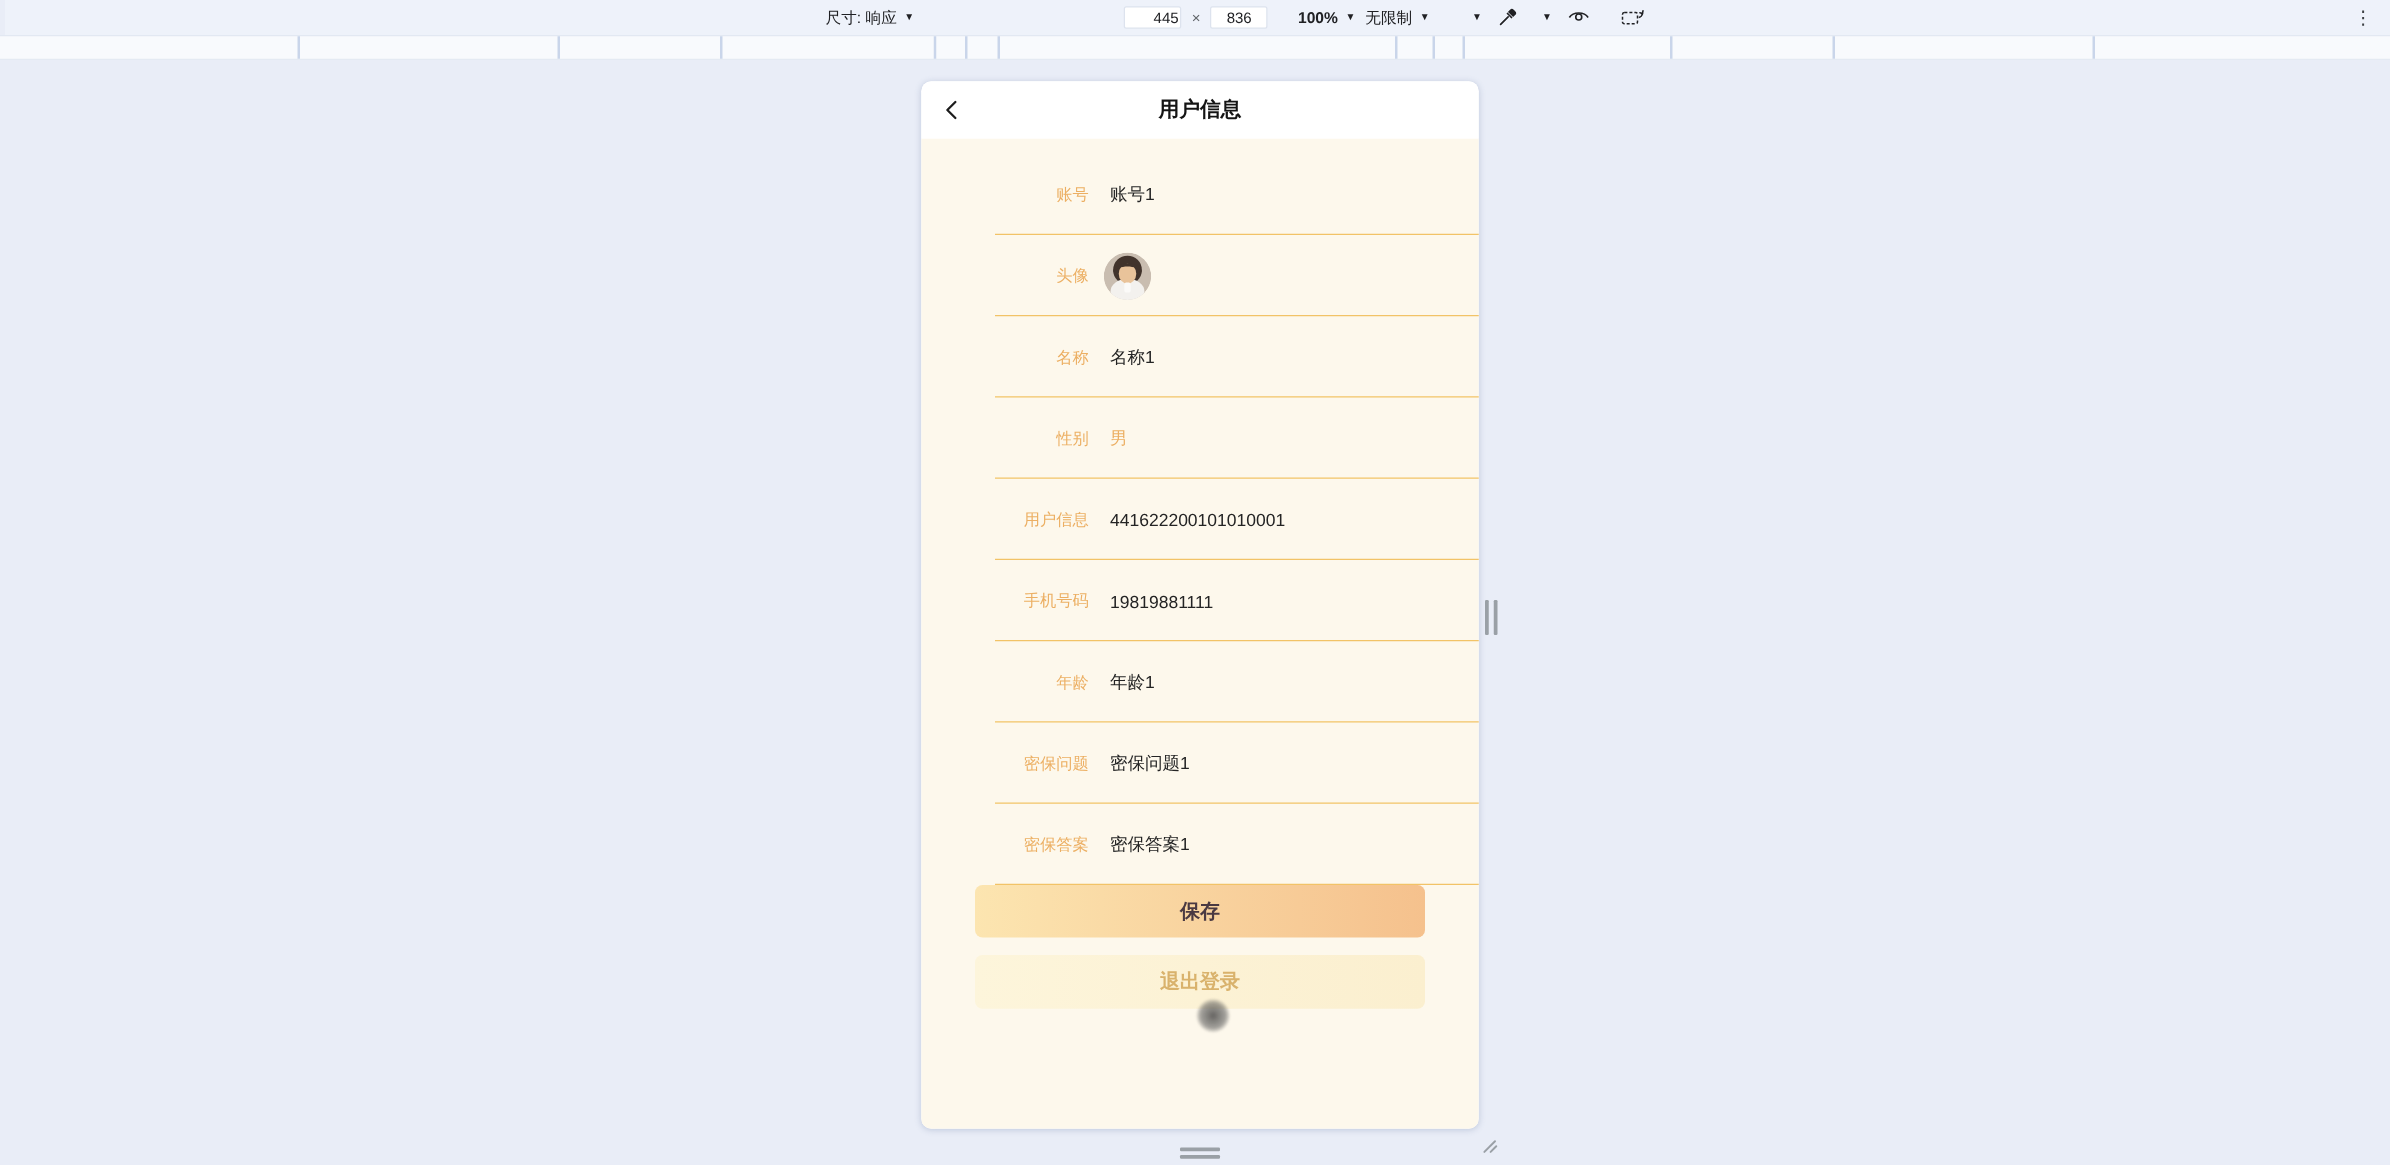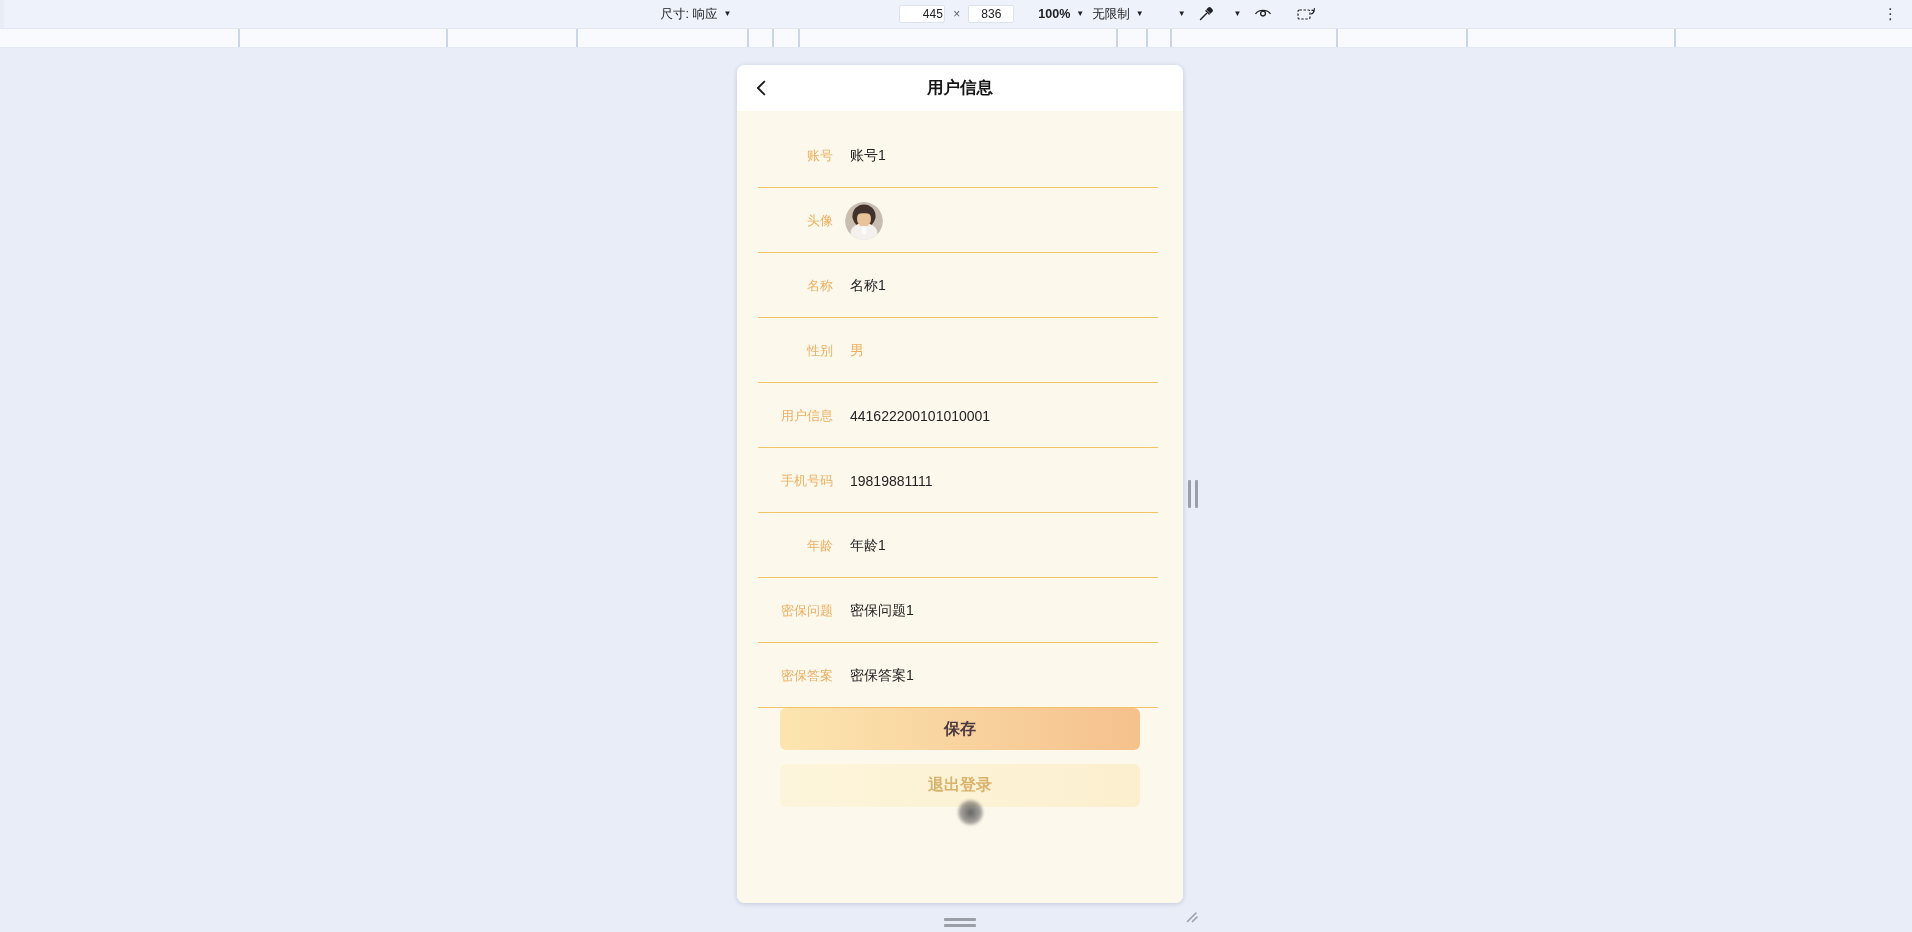--- a/index.html
+++ b/index.html
@@ -33,21 +33,21 @@
 
   
   .page-header { position:relative; height:46px; background:#fff; display:flex; align-items:center; }
   .back-btn { position:absolute; left:12px; top:50%; transform:translateY(-50%);
               width:26px; height:26px; display:flex; align-items:center; justify-content:center; cursor:pointer; }
   .page-title { flex:1; text-align:center; font-size:16.5px; font-weight:700; color:#141414; }
 
   
   .page-body { position:absolute; top:46px; left:0; right:0; bottom:0; background:#fdf8ec; }
 
-  #fields { padding-top:12px; }
+  #fields { padding-top:12px;margin-left:38px; }
   .field-row { position:relative; height:65px; display:flex; align-items:center; }
   .field-row::after { content:""; position:absolute; left:21px; width:400px; bottom:0; height:1px; background:#f2c367; }
   .field-label { width:80px; margin-left:16px; text-align:right; font-size:13px; color:#ecaf63; flex:none; }
   .field-value { margin-left:17px; font-size:14px; color:#242424; }
   .field-value.gold { color:#ecaf63; }
   .field-avatar { margin-left:12px; width:38px; height:38px; border-radius:50%; overflow:hidden; flex:none; cursor:pointer; }
 
   .btn { display:block; width:360px; margin:0 auto; border:none; border-radius:6px;
          font-size:16px; font-family:inherit; cursor:pointer; }
   .btn-save { height:42px; background:linear-gradient(90deg,#fce5b0,#f5c18d);

